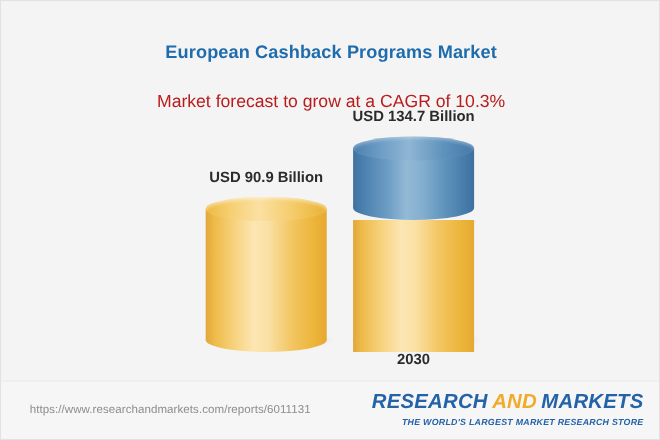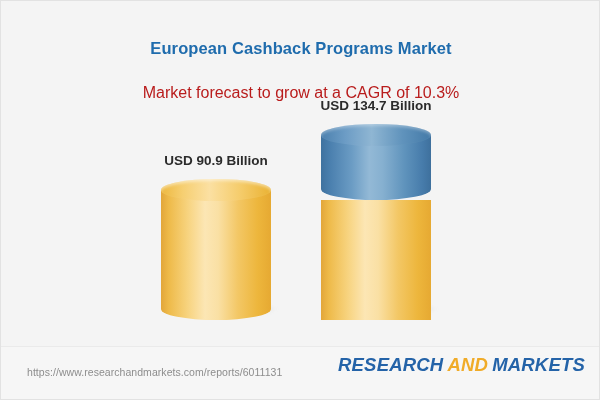--- a/index.html
+++ b/index.html
@@ -56,21 +56,21 @@
     height: 250px;
   }
 
   .bar-group {
     position: absolute;
     bottom: 0;
     width: 170px;
     height: 250px;
     margin-top: 48px;
   }
-  .bar-group.g2026 { left: 130px; }
+  .bar-group.g2026 { left: 156px; }
   .bar-group.g2030 { left: 290px; }
 
   
   .value-label {
     position: absolute;
     width: 170px;
     text-align: center;
     font-size: 13.5px;
     font-weight: bold;
     color: #2b2b2b;
@@ -269,25 +269,27 @@
           <div class="seg-body" style="height:54px;"></div>
           <div class="seg-top"></div>
         </div>
 
         <div class="seg yellow" style="height:120px;">
           <div class="seg-bottom"></div>
           <div class="seg-body" style="height:120px;"></div>
         </div>
       </div>
 
+      <div class="cat-label">2030</div>
     </div>
 
   </div>
 
   <div class="footer">
     <div class="footer-url">https://www.researchandmarkets.com/reports/6011131</div>
 
     <div class="brand">
       <div class="brand-main"><span class="brand-blue">RESEARCH</span><span class="brand-gold" style="margin:0 4px;">AND</span><span class="brand-blue">MARKETS</span></div>
+      <div class="brand-tagline">THE WORLD'S LARGEST MARKET RESEARCH STORE</div>
     </div>
   </div>
 
 </div>
 
 </body></html>

